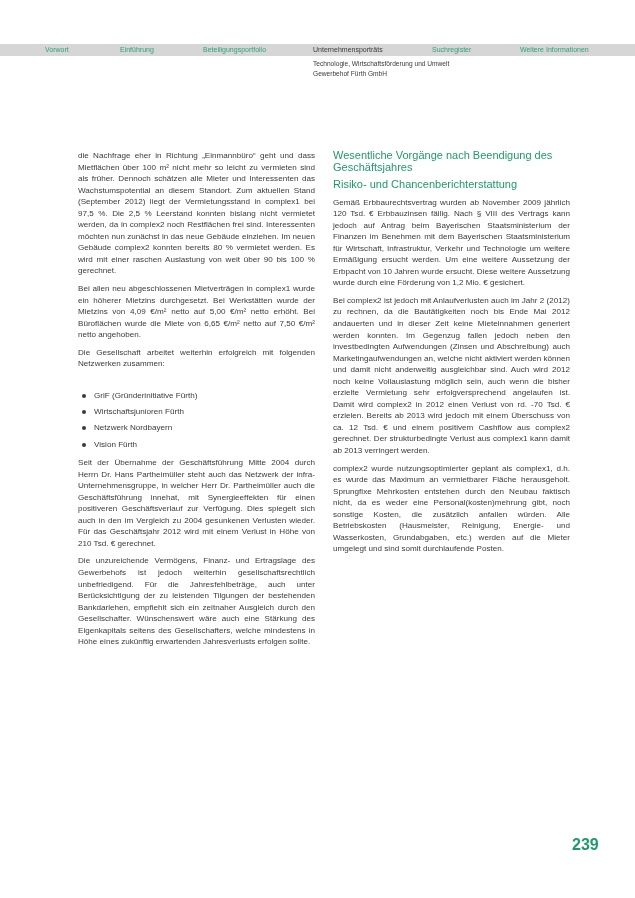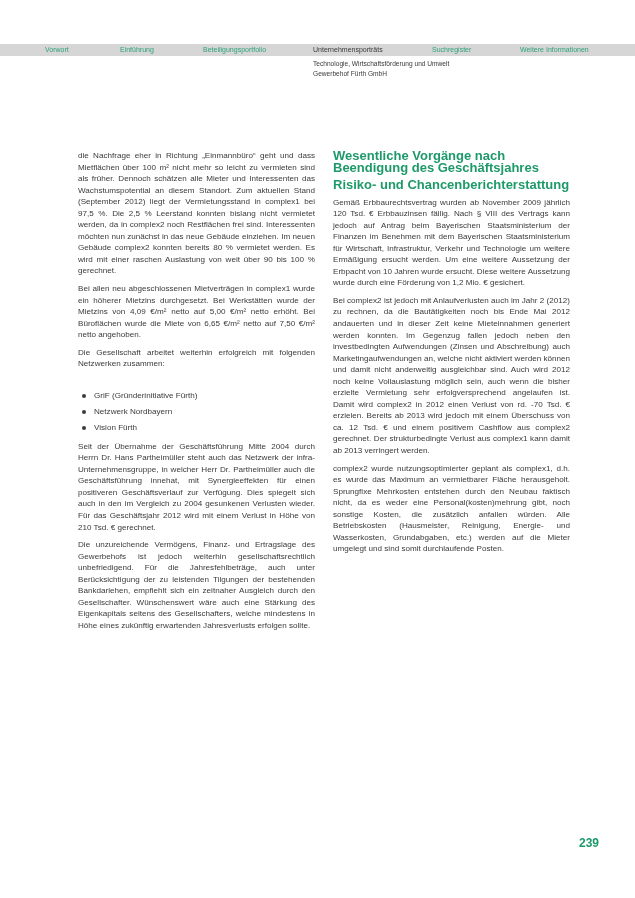--- a/index.html
+++ b/index.html
@@ -23,33 +23,32 @@
     }
     .col {
       position: absolute; top: 150px; width: 237px;
       font-size: 8.1px; line-height: 11.55px; text-align: justify;
       hyphens: manual;
     }
     .col.left { left: 78px; }
     .col.right { left: 333px; }
     .col p { margin: 0 0 6px 0; }
     .col h3 {
-      margin: 0 0 6px 0; font-size: 13px; line-height: 11.5px;
-      color: #1e9a6a; font-weight: bold; text-align: left;
+      margin: 0 0 6px 0; font-size: 11px; line-height: 11.5px;
+      color: #1e9a6a; font-weight: normal; text-align: left;
     }
     .col ul { list-style: none; margin: 6px 0 4px 0; padding: 0; }
     .col li { position: relative; padding-left: 16px; height: 16.3px; line-height: 16.3px; }
     .col li .bullet {
       position: absolute; left: 4px; top: 6px; width: 4px; height: 4px; border-radius: 50%;
       background: #3a3a3a;
     }
     .page-number {
-      position: absolute; left: 572px; top: 836px; font-size: 12px; font-weight: bold;
+      position: absolute; left: 572px; top: 836px; font-size: 16px; font-weight: bold;
       color: #1e9a6a;
-      margin-left: 7px;
     }
   </style>
 </head>
 <body>
 
 <nav class="navbar">
   <a class="nav-item" style="left:45px">Vorwort</a>
   <a class="nav-item" style="left:120px">Einführung</a>
   <a class="nav-item" style="left:203px">Beteiligungsportfolio</a>
   <a class="nav-item active" style="left:313px">Unternehmensporträts</a>
@@ -61,20 +60,21 @@
   <div>Technologie, Wirtschaftsförderung und Umwelt</div>
   <div>Gewerbehof Fürth GmbH</div>
 </div>
 
 <div class="col left">
   <p>die Nachfrage eher in Richtung „Einmannbüro“ geht und dass Mietflächen über 100 m² nicht mehr so leicht zu vermieten sind als früher. Dennoch schätzen alle Mieter und Interessenten das Wachstumspotential an diesem Standort. Zum aktuellen Stand (September 2012) liegt der Vermietungsstand in complex1 bei 97,5 %. Die 2,5 % Leerstand konnten bislang nicht vermietet werden, da in complex2 noch Restflächen frei sind. Interessenten möch­ten nun zunächst in das neue Gebäude einziehen. Im neuen Gebäude complex2 konnten bereits 80 % vermietet werden. Es wird mit einer raschen Auslastung von weit über 90 bis 100 % gerechnet.</p>
   <p>Bei allen neu abgeschlossenen Mietverträgen in complex1 wurde ein höherer Mietzins durchgesetzt. Bei Werkstätten wurde der Mietzins von 4,09 €/m² netto auf 5,00 €/m² netto erhöht. Bei Büroflächen wurde die Miete von 6,65 €/m² netto auf 7,50 €/m² netto angehoben.</p>
   <p style="margin-bottom:18px">Die Gesellschaft arbeitet weiterhin erfolgreich mit folgen­den Netzwerken zusammen:</p>
   <ul>
     <li><span class="bullet"></span><span>GriF (Gründerinitiative Fürth)</span></li>
+    <li><span class="bullet"></span><span>Wirtschaftsjunioren Fürth</span></li>
     <li><span class="bullet"></span><span>Netzwerk Nordbayern</span></li>
     <li><span class="bullet"></span><span>Vision Fürth</span></li>
   </ul>
   <p>Seit der Übernahme der Geschäftsführung Mitte 2004 durch Herrn Dr. Hans Partheimüller steht auch das Netz­werk der infra-Unternehmensgruppe, in welcher Herr Dr. Partheimüller auch die Geschäftsführung innehat, mit Sy­nergieeffekten für einen positiveren Geschäftsverlauf zur Verfügung. Dies spiegelt sich auch in den im Vergleich zu 2004 gesunkenen Verlusten wieder. Für das Geschäftsjahr 2012 wird mit einem Verlust in Höhe von 210 Tsd. € gerechnet.</p>
   <p>Die unzureichende Vermögens, Finanz- und Ertragslage des Gewerbehofs ist jedoch weiterhin gesellschaftsrecht­lich unbefriedigend. Für die Jahresfehlbeträge, auch unter Berücksichtigung der zu leistenden Tilgungen der beste­henden Bankdarlehen, empfiehlt sich ein zeitnaher Aus­gleich durch den Gesellschafter. Wünschenswert wäre auch eine Stärkung des Eigenkapitals seitens des Gesell­schafters, welche mindestens in Höhe eines zukünftig erwartenden Jahresverlusts erfolgen sollte.</p>
 </div>
 
 <div class="col right">
   <h3>Wesentliche Vorgänge nach Beendigung des Ge­schäftsjahres</h3>
   <h3>Risiko- und Chancenberichterstattung</h3>

